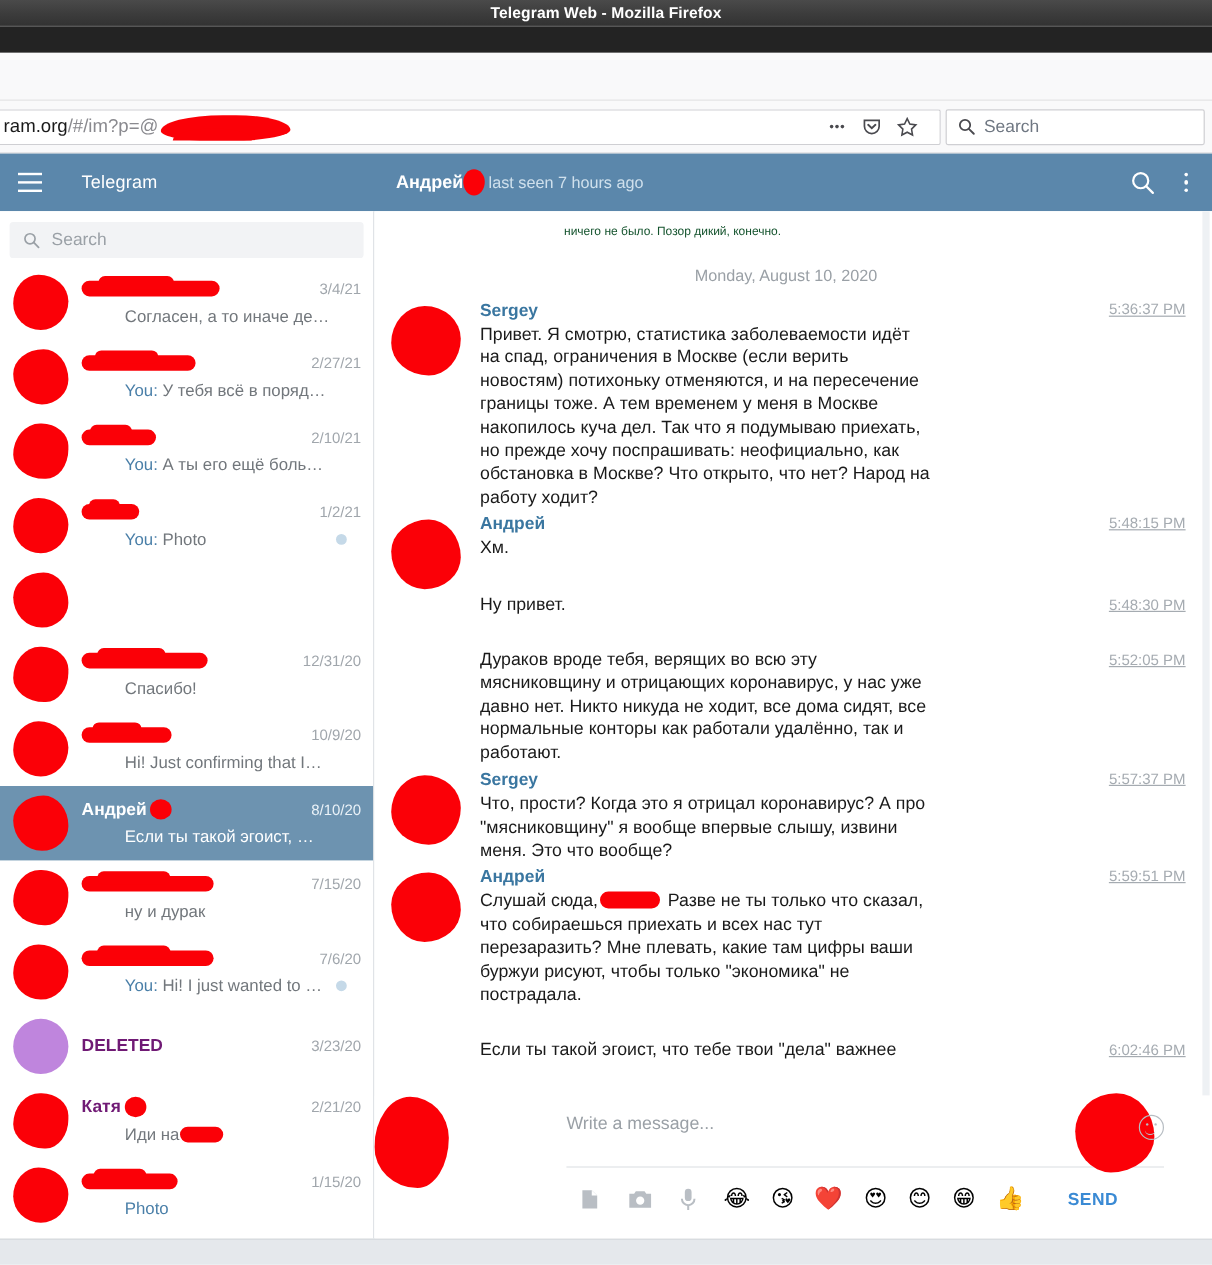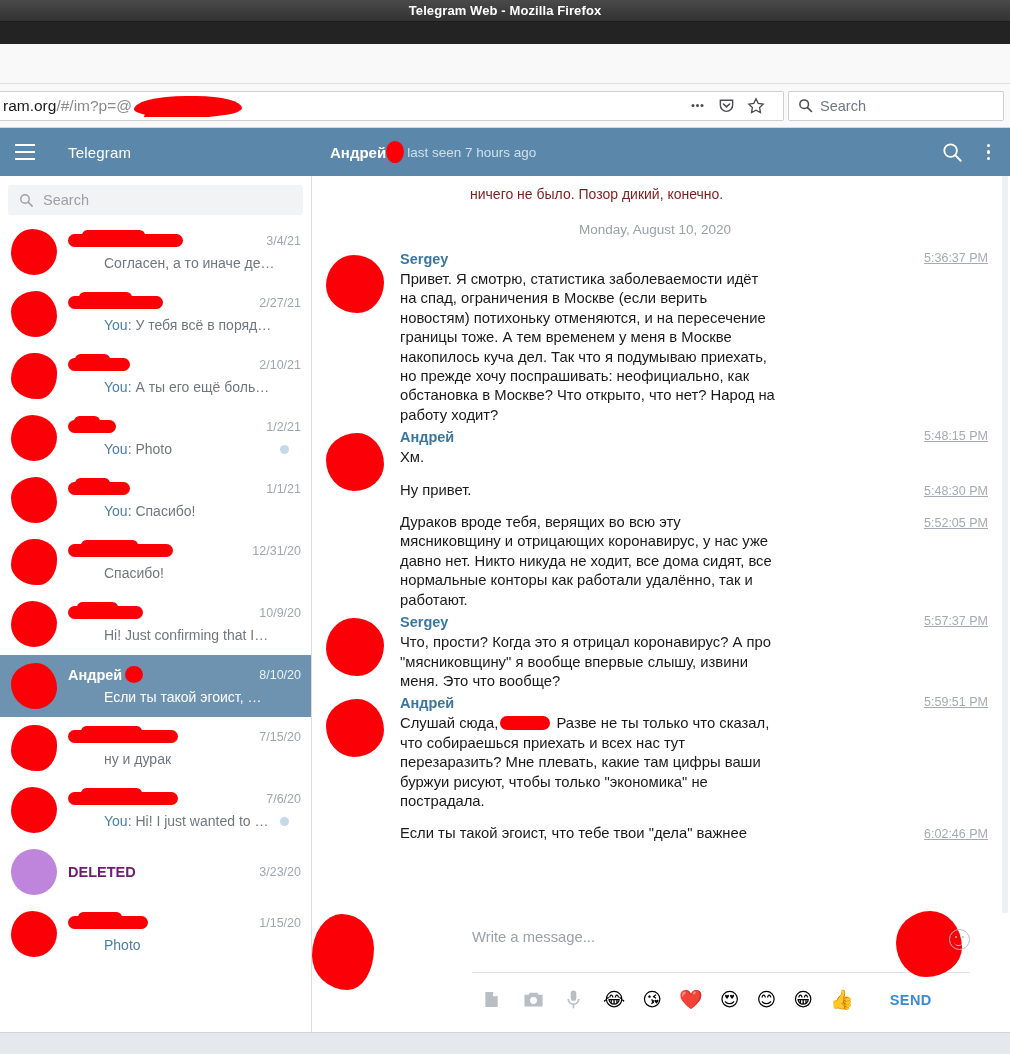--- a/index.html
+++ b/index.html
@@ -240,21 +240,21 @@
     padding: 0 12px 0 0;
     overflow: hidden;
   }
   .scroll-track {
     position: absolute;
     right: 2px; top: 0; bottom: 119px;
     width: 6px;
     background: #eef1f4;
   }
   .partial-line {
-    font-size: 14px; color: #7f1d1d;
+    font-size: 10px; color: #14532d;
     padding: 8px 0 0 158px;
     line-height: 20px;
   }
   .date-sep {
     text-align: center;
     font-size: 13.5px; color: #9aa0a6;
     padding: 18px 0 14px 0;
   }
   .msg-group { display: flex; padding: 0 0 4px 0; }
   .msg-avatar {
@@ -275,21 +275,21 @@
     font-size: 12.5px; color: #a5abb1;
     flex: 0 0 auto; padding-left: 12px; text-decoration: underline;
   }
   .msg-text {
     font-size: 14.8px; color: #1a1a1a;
     line-height: 19.4px;
     max-width: 376px;
     margin-top: 3px;
     white-space: pre-line;
   }
-  .msg-sub { display: flex; align-items: baseline; margin-top: 13px; }
+  .msg-sub { display: flex; align-items: baseline; margin-top: 27px; }
   .msg-sub .msg-text { margin-top: 0; }
   .inline-red {
     display: inline-block;
     width: 50px; height: 14px;
     background: #fb0007;
     border-radius: 8px;
     vertical-align: -2px;
     margin: 0 2px;
   }
 
@@ -502,29 +502,20 @@
               <span class="chat-date">1/2/21</span>
             </div>
             <div class="chat-line2">
               <span class="chat-preview"><span class="you">You: </span>Photo</span>
               <span class="unread-dot"></span>
             </div>
           </div>
         </div>
         <div class="chat-row">
           <div class="avatar v2"></div>
-          <div class="chat-main">
-            <div class="chat-line1">
-              <span class="chat-title-red" style="width: 62px;"></span>
-              <span class="chat-date">1/1/21</span>
-            </div>
-            <div class="chat-line2">
-              <span class="chat-preview"><span class="you">You: </span>Спасибо!</span>
-            </div>
-          </div>
         </div>
         <div class="chat-row">
           <div class="avatar v3"></div>
           <div class="chat-main">
             <div class="chat-line1">
               <span class="chat-title-red" style="width: 105px;"></span>
               <span class="chat-date">12/31/20</span>
             </div>
             <div class="chat-line2">
               <span class="chat-preview">Спасибо!</span>
@@ -580,20 +571,33 @@
               <span class="unread-dot"></span>
             </div>
           </div>
         </div>
         <div class="chat-row">
           <div class="avatar purple"></div>
           <div class="chat-main">
             <div class="chat-line1">
               <span class="chat-title-text">DELETED</span>
               <span class="chat-date">3/23/20</span>
+            </div>
+          </div>
+        </div>
+        <div class="chat-row">
+          <div class="avatar v3"></div>
+          <div class="chat-main">
+            <div class="chat-line1">
+              <span class="chat-title-text">Катя</span>
+              <span class="name-dot"></span>
+              <span class="chat-date">2/21/20</span>
+            </div>
+            <div class="chat-line2">
+              <span class="chat-preview">Иди на<span class="preview-red"></span></span>
             </div>
           </div>
         </div>
         <div class="chat-row">
           <div class="avatar "></div>
           <div class="chat-main">
             <div class="chat-line1">
               <span class="chat-title-red" style="width: 80px;"></span>
               <span class="chat-date">1/15/20</span>
             </div>

